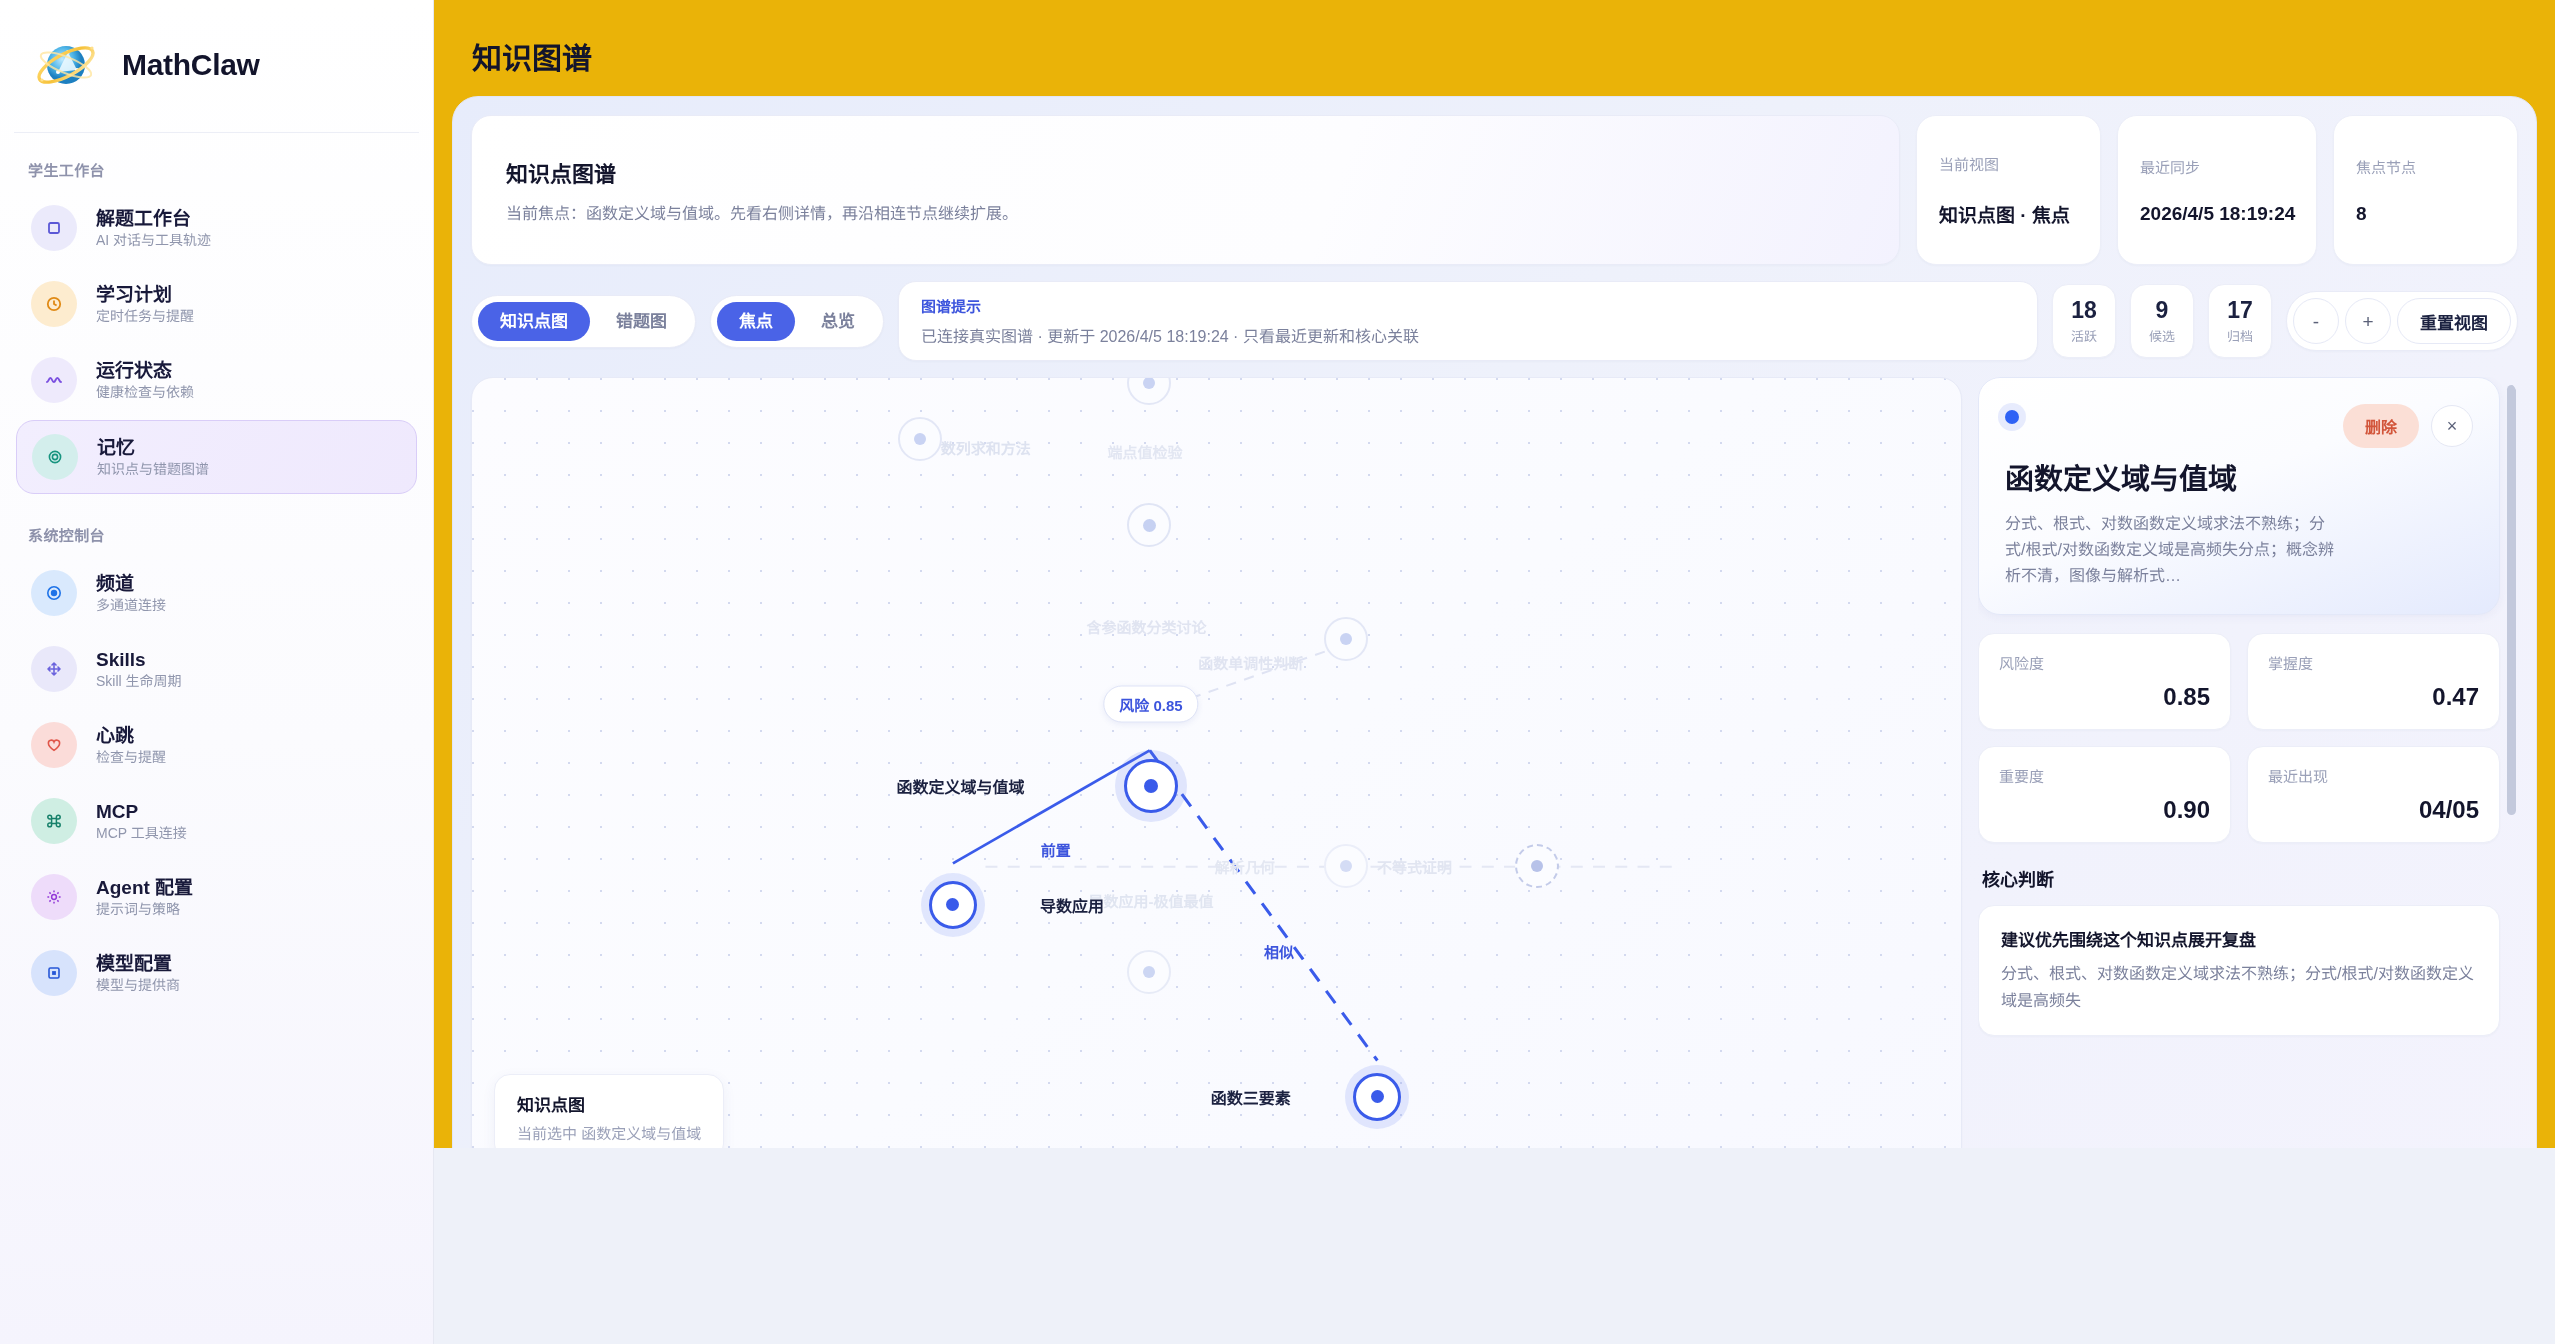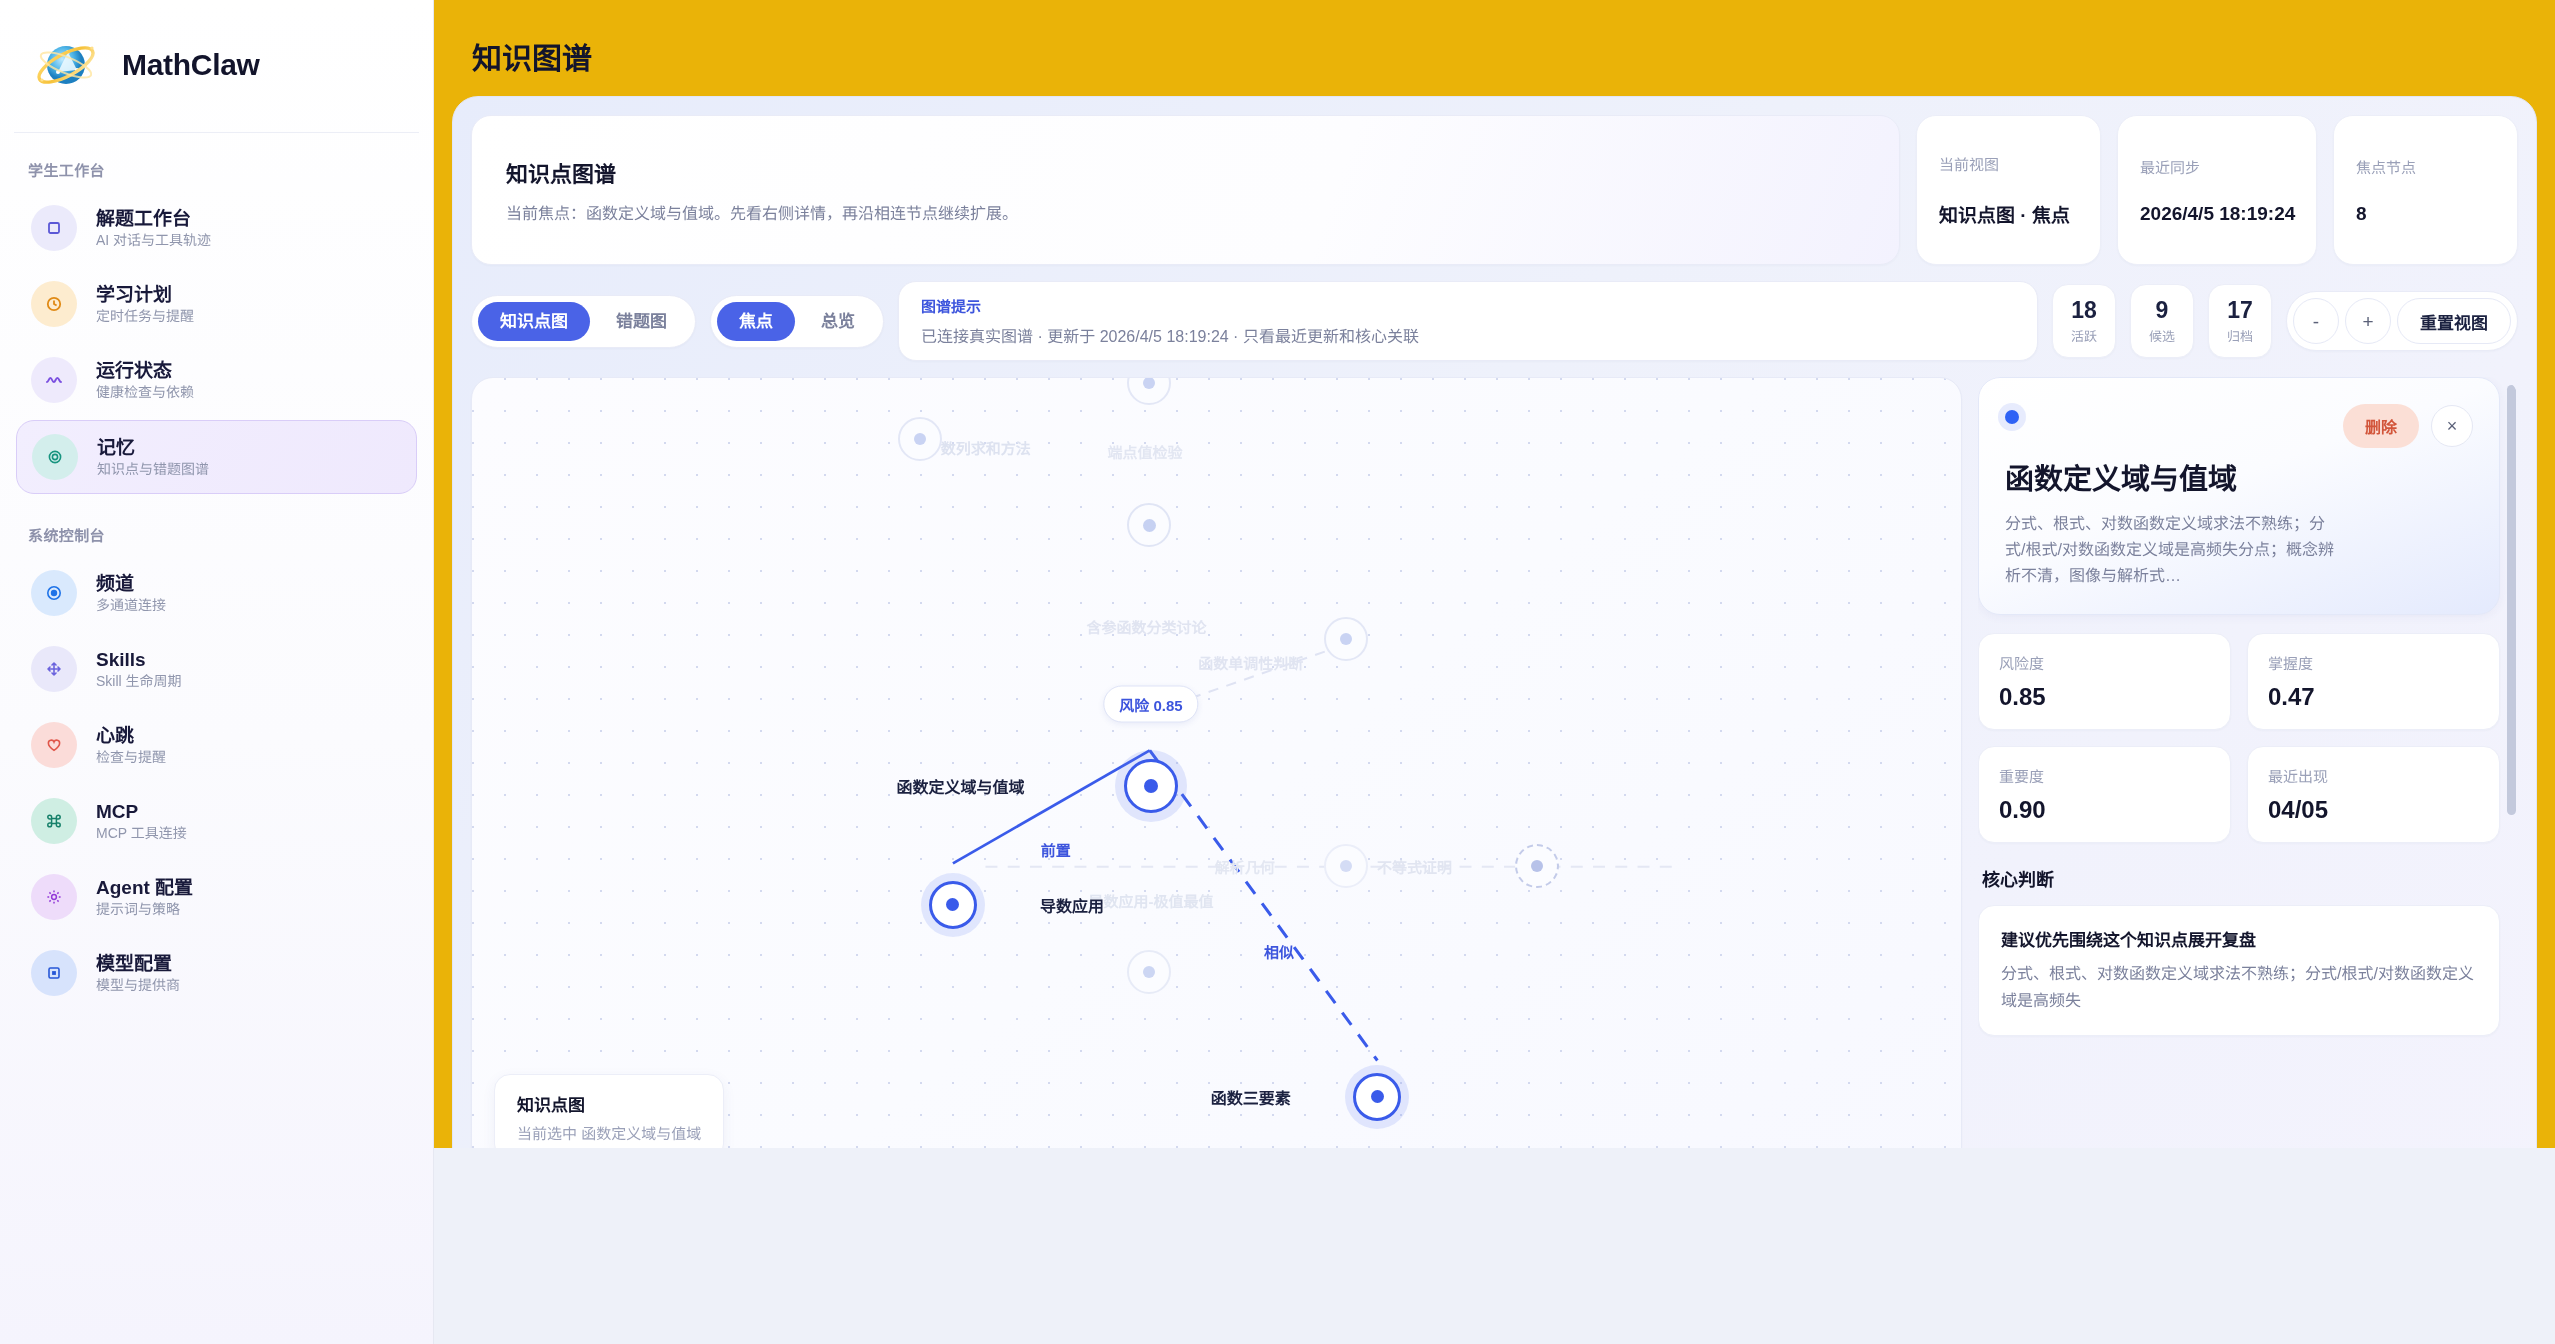--- a/index.html
+++ b/index.html
@@ -209,21 +209,21 @@
   }
   .dcard-title { font-size:29px; font-weight:800; color:#13152c; line-height:1.22; margin-top:14px; max-width:330px;}
   .dcard-desc { font-size:16px; color:#7b819c; line-height:1.6; margin-top:14px; max-width:330px;}
 
   .metrics { display:grid; grid-template-columns:1fr 1fr; gap:16px; margin-top:18px;}
   .mcard {
     background:#fff; border:1px solid #eceef8; border-radius:16px; padding:18px 20px;
     box-shadow:0 1px 2px rgba(40,50,110,.03);
   }
   .mcard .k { font-size:15px; color:#9aa0b8;}
-  .mcard .v { font-size:24px; font-weight:800; color:#13152c; margin-top:10px;}
+  .mcard .v { font-size:24px; font-weight:800; color:#13152c; margin-top:10px;text-align:right;}
 
   .sec-title { font-size:18px; font-weight:800; color:#13152c; margin: 22px 0 14px 4px;}
   .judge {
     background:#fff; border:1px solid #eceef8; border-radius:16px; padding:20px 22px;
     box-shadow:0 1px 2px rgba(40,50,110,.03);
   }
   .judge .jt { font-size:17px; font-weight:800; color:#13152c;}
   .judge .jb { font-size:16px; color:#7b819c; line-height:1.68; margin-top:10px;}
 
   .vscroll {

